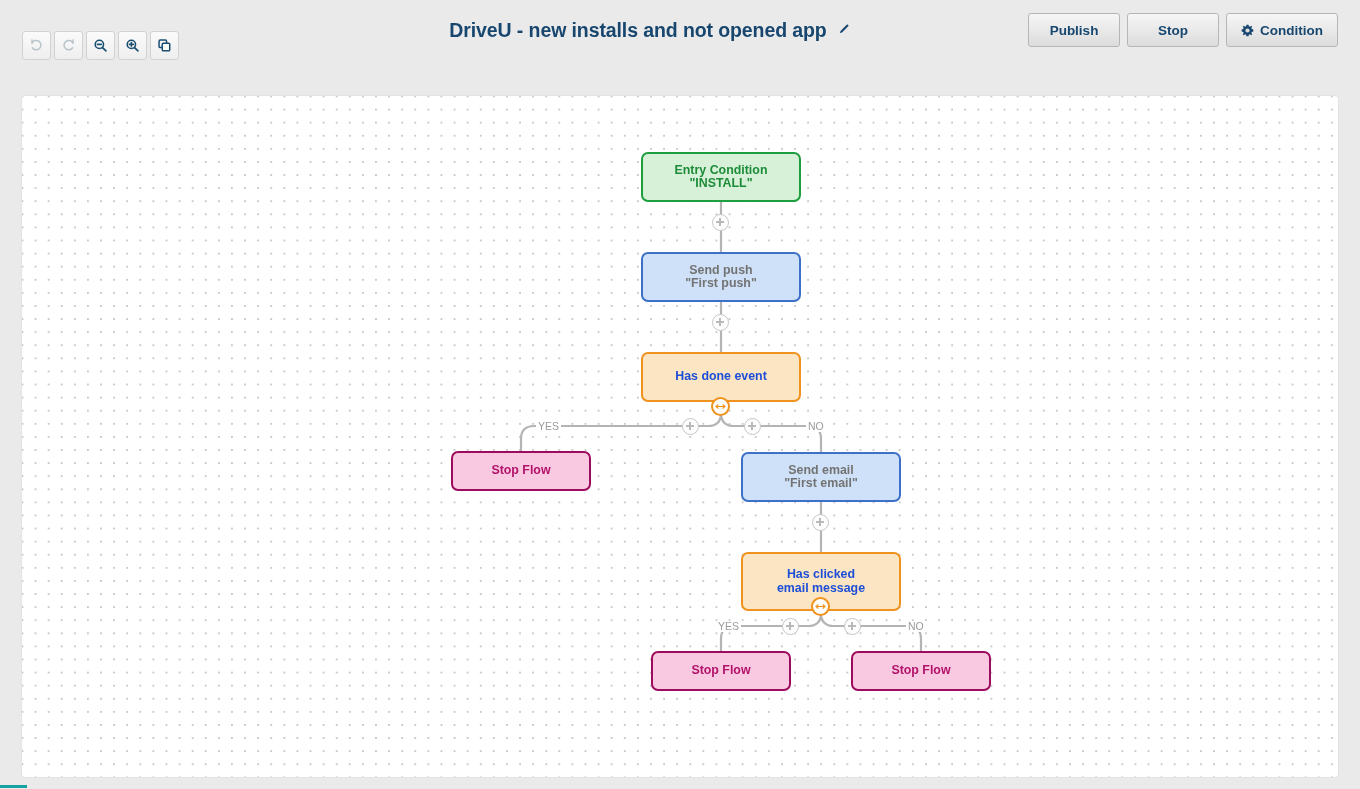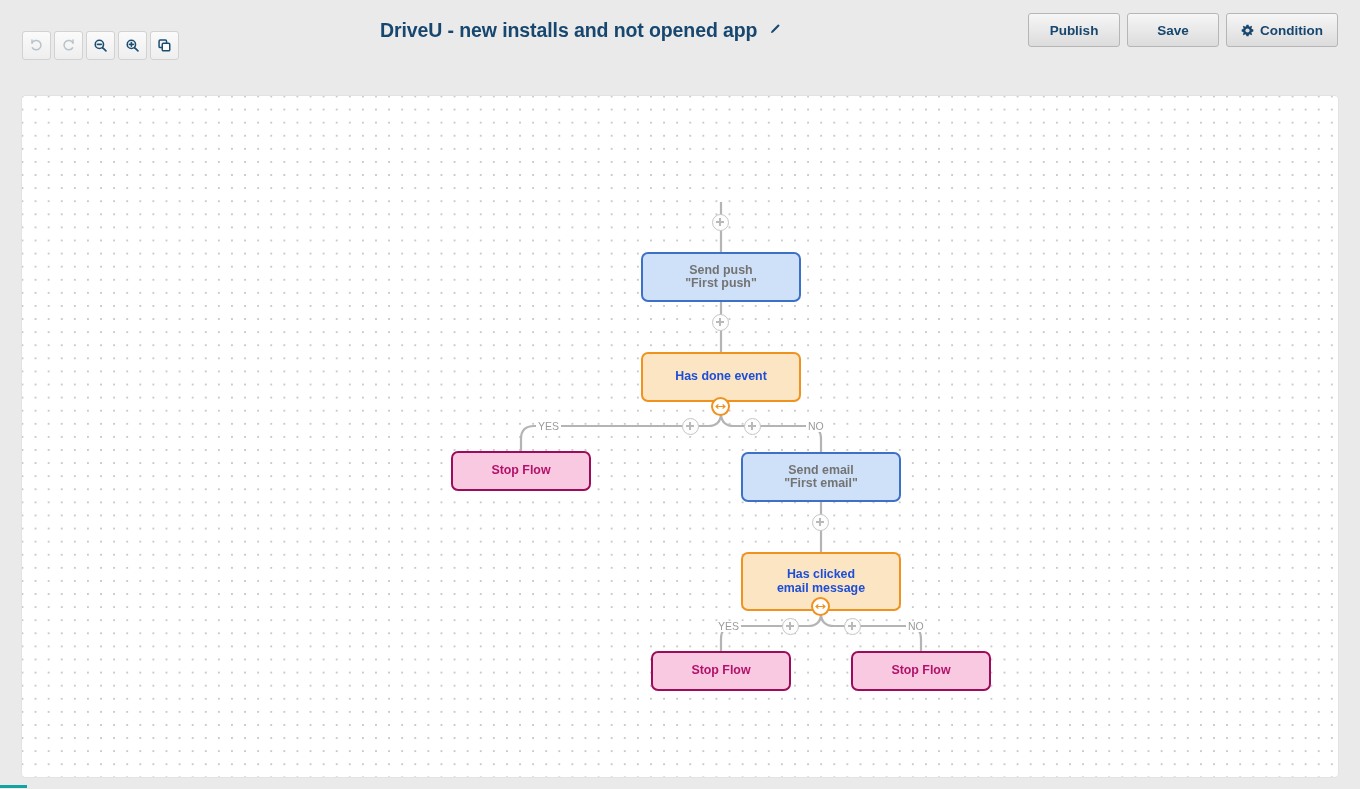--- a/index.html
+++ b/index.html
@@ -43,21 +43,21 @@
     box-sizing: border-box;
   }
   .tool-btn.disabled { cursor: default; }
   .tool-btn svg { display: block; }
 
   .page-title {
     position: absolute;
     left: 380px;
     top: 12px;
     width: 470px;
-    text-align: left;
+    text-align: right;
     font-size: 19.5px;
     font-weight: bold;
     color: #17466e;
     line-height: 1.8;
     letter-spacing: -0.1px;
   }
   .title-edit {
     display: inline-block;
     margin-left: 5px;
     vertical-align: 1px;
@@ -244,21 +244,21 @@
         <path d="M12.6 1.6 L14.4 3.4 L6.2 11.6 L3.6 12.4 L4.4 9.8 Z"></path>
       </svg>
     </span>
   </div>
 
   <div class="actions">
     <div class="action-btn">
       <span>Publish</span>
     </div>
     <div class="action-btn">
-      <span>Save</span>
+      <span>Stop</span>
     </div>
     <div class="action-btn">
       <svg width="13" height="13" viewBox="0 0 16 16" fill="#17466e">
         <path d="M8 0.8 L9.3 0.8 L9.7 2.7 L11 3.3 L12.6 2.2 L13.8 3.4 L12.7 5 L13.3 6.3 L15.2 6.7 L15.2 9.3
                  L13.3 9.7 L12.7 11 L13.8 12.6 L12.6 13.8 L11 12.7 L9.7 13.3 L9.3 15.2 L6.7 15.2 L6.3 13.3
                  L5 12.7 L3.4 13.8 L2.2 12.6 L3.3 11 L2.7 9.7 L0.8 9.3 L0.8 6.7 L2.7 6.3 L3.3 5 L2.2 3.4
                  L3.4 2.2 L5 3.3 L6.3 2.7 L6.7 0.8 Z"></path>
         <circle cx="8" cy="8" r="2.6" fill="#dcdcdc"></circle>
       </svg>
       <span>Condition</span>
@@ -283,20 +283,24 @@
 
         <path d="M820 501 L820 551"></path>
 
         <path d="M820 601 L820 612"></path>
 
         <path d="M820 612 Q820 625 807 625 L733 625 Q720 625 720 638 L720 650"></path>
         <path d="M820 612 Q820 625 833 625 L907 625 Q920 625 920 638 L920 650"></path>
       </g>
     </svg>
 
+    <div class="node green" style="left:640px; top:151px; width:160px; height:50px;">
+      <span>Entry Condition
+"INSTALL"</span>
+    </div>
 
     <div class="node blue" style="left:640px; top:251px; width:160px; height:50px;">
       <span>Send push
 "First push"</span>
     </div>
 
     <div class="node orange" style="left:640px; top:351px; width:160px; height:50px;">
       <span>Has done event</span>
     </div>
 

